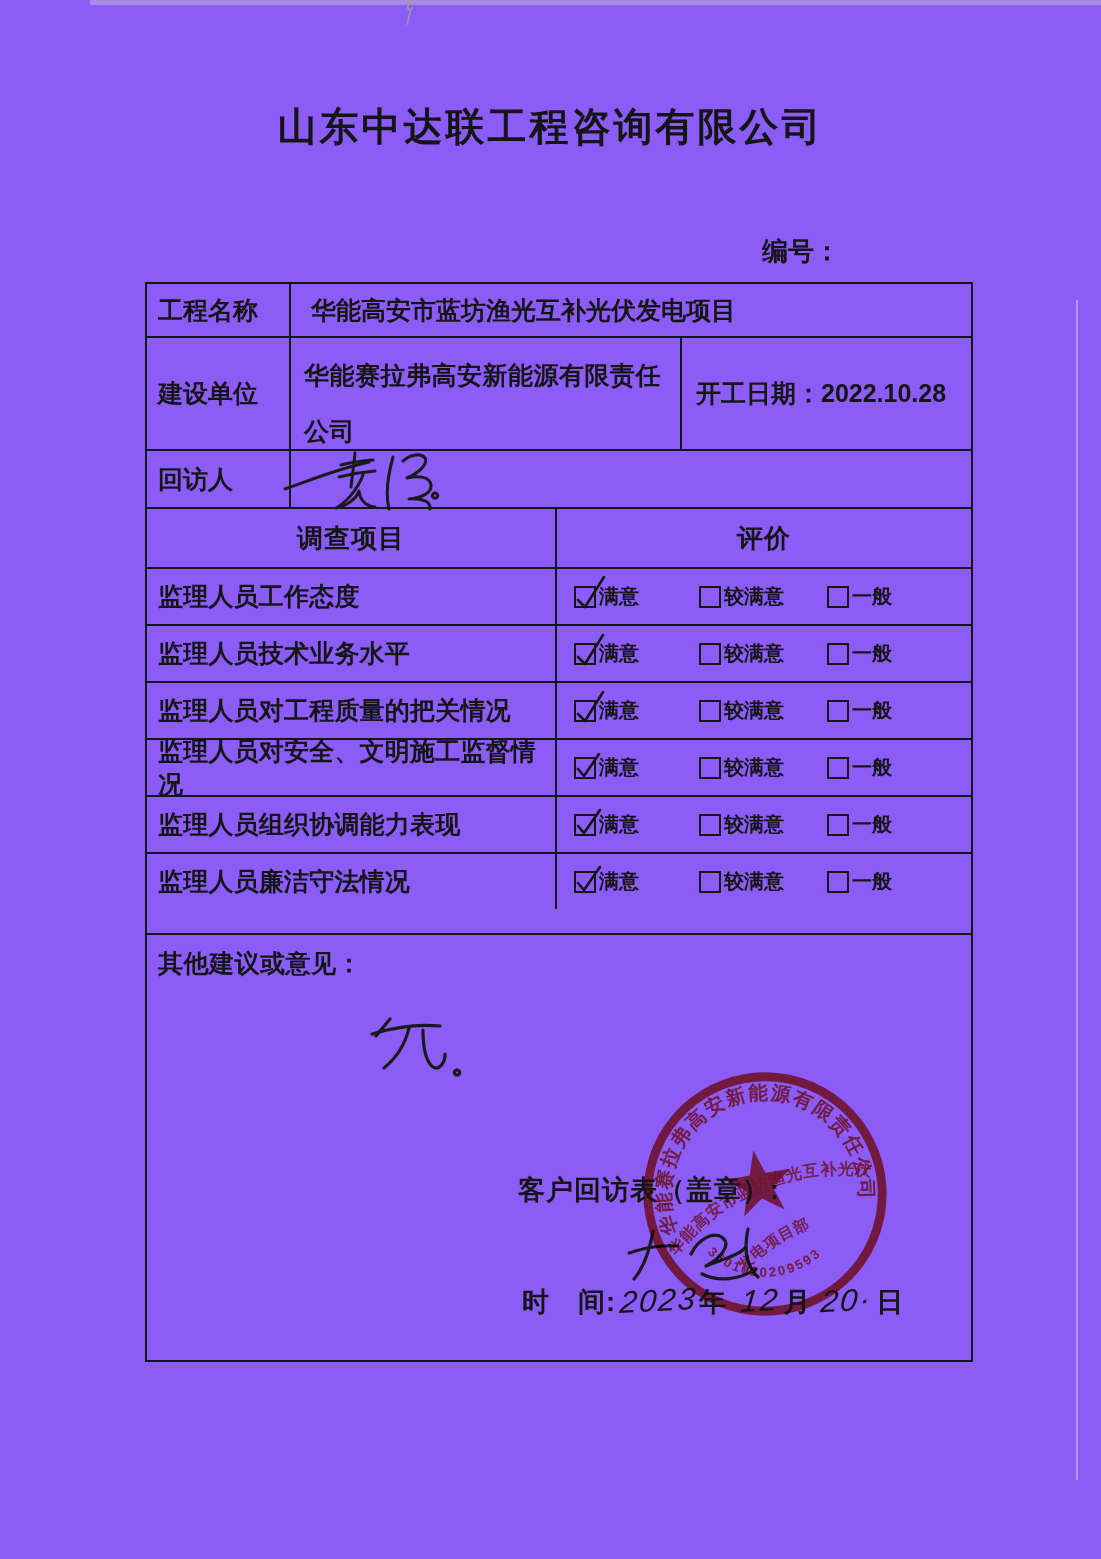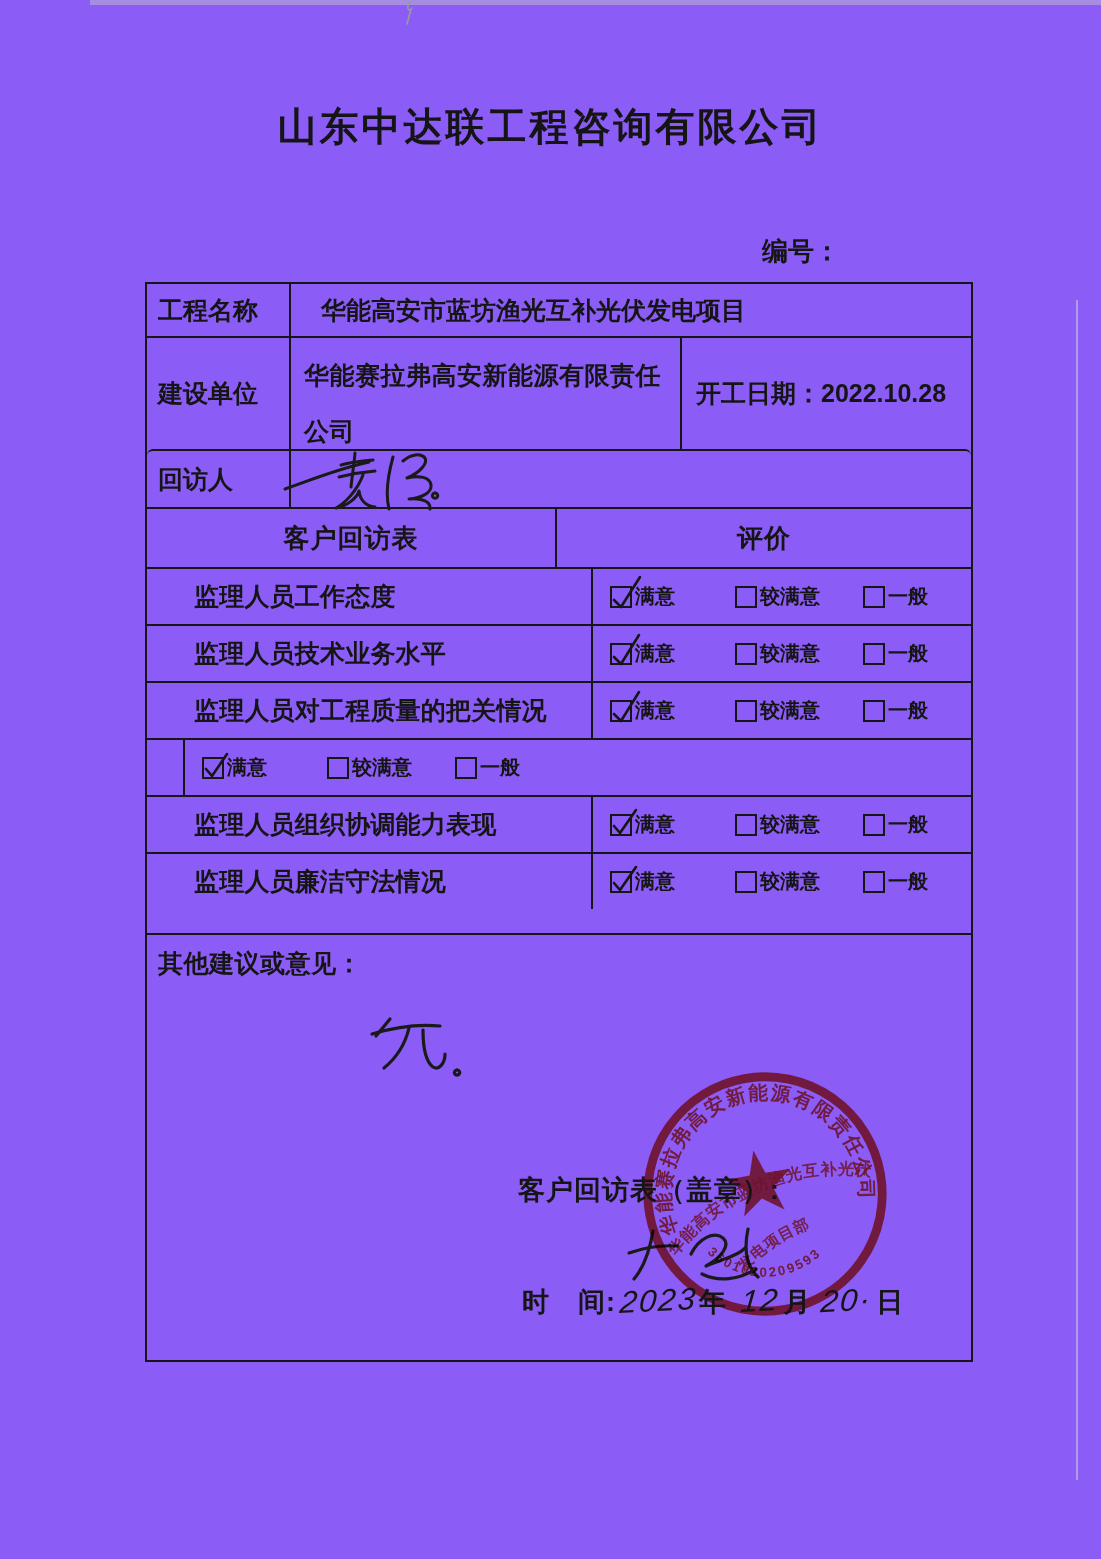--- a/index.html
+++ b/index.html
@@ -23,26 +23,26 @@
 
   .form-table{position:absolute;left:145px;top:282px;width:828px;height:1080px;
     border:2px solid #161616;box-sizing:border-box;display:flex;flex-direction:column;}
   .row{display:flex;box-sizing:border-box;border-top:2px solid #161616;flex:none;}
   .row.first{border-top:none;text-align:center;}
   .cell{box-sizing:border-box;display:flex;align-items:center;}
   .bl{border-left:2px solid #161616;}
   .label-cell{width:142px;padding-left:11px;font-size:25px;flex:none;}
   .r1{height:52px;}
   .r2{height:113px;}
-  .r3{height:58px;border-radius:6px;}
+  .r3{height:58px;}
   .r4{height:60px;}
-  .eval-row{height:57px;padding-left:36px;}
+  .eval-row{height:57px;}
   .r11{flex:1;margin-top:24px;}
 
-  .project-cell{flex:1;padding-left:30px;font-size:25px;}
+  .project-cell{flex:1;padding-left:20px;font-size:25px;}
   .builder-cell{width:391px;flex:none;align-items:flex-start;padding:9px 12px 0 13px;
     font-size:25px;line-height:56px;letter-spacing:.5px;}
   .date-cell{flex:1;padding-left:14px;font-size:25px;}
   .visitor-cell{flex:1;position:relative;}
   .visitor-sign{position:absolute;left:-8px;top:-6px;overflow:visible;}
 
   .head-item{width:408px;flex:none;justify-content:center;font-size:26px;letter-spacing:1px;}
   .head-rating{flex:1;justify-content:center;font-size:26px;letter-spacing:1px;}
   .item-cell{width:408px;flex:none;padding-left:11px;font-size:25px;letter-spacing:.2px;}
   .opts-cell{flex:1;padding-left:17px;}
@@ -114,21 +114,21 @@
             <path d="M80 30 C 74 46 62 58 53 63 C 64 61 74 53 76 46 C 77 54 82 61 92 62"></path>
             <path d="M110 12 C 105 30 102 48 106 64"></path>
             <path d="M120 16 C 128 9 138 8 142 13 C 145 19 136 28 124 33 C 136 30 147 32 148 40 C 149 48 138 53 126 54 C 138 53 148 56 147 64"></path>
             <path d="M152 48 a 2.6 2.6 0 1 0 .1 0"></path>
           </g>
         </svg>
       </div>
     </div>
 
     <div class="row r4">
-      <div class="cell head-item">客户回访表</div>
+      <div class="cell head-item">调查项目</div>
       <div class="cell head-rating bl">评价</div>
     </div>
 
     <div class="row eval-row">
       <div class="cell item-cell">监理人员工作态度</div>
       <div class="cell opts-cell bl">
         <span class="opt o1 checked">
             <span class="box">
               <svg class="check" width="34" height="38">
                 <path d="M5 26 L12 33 L31 3"></path>
@@ -182,20 +182,21 @@
             <span class="box"></span>
             <span class="opt-label">较满意</span>
           </span>
         <span class="opt o3">
             <span class="box"></span>
             <span class="opt-label">一般</span>
           </span>
       </div>
     </div>
     <div class="row eval-row">
+      <div class="cell item-cell">监理人员对安全、文明施工监督情况</div>
       <div class="cell opts-cell bl">
         <span class="opt o1 checked">
             <span class="box">
               <svg class="check" width="30" height="34">
                 <path d="M5 24 L11 31 L26 9"></path>
               </svg>
             </span>
             <span class="opt-label">满意</span>
           </span>
         <span class="opt o2">

